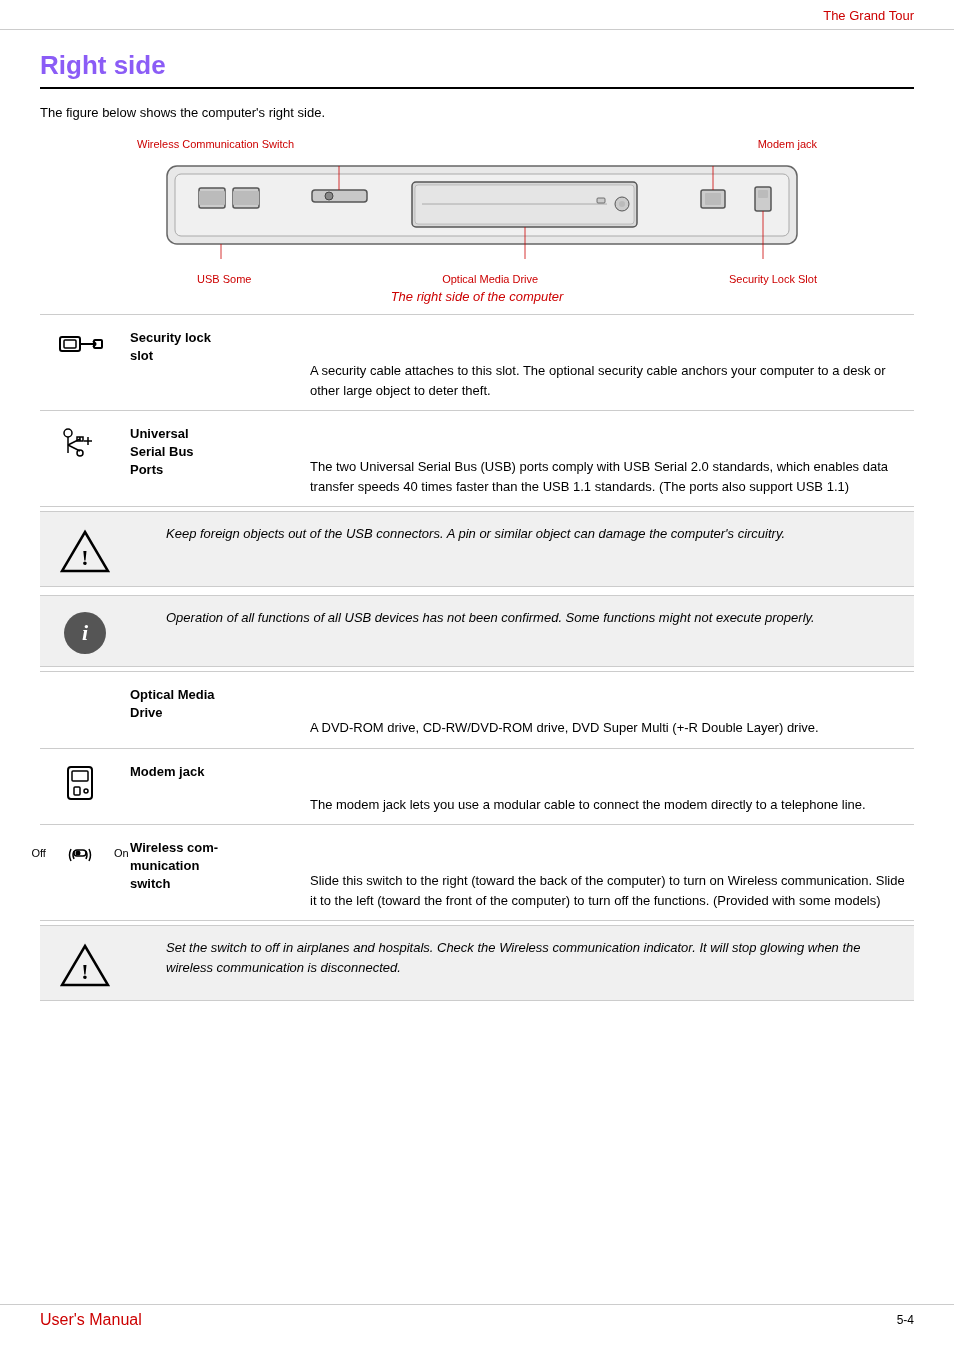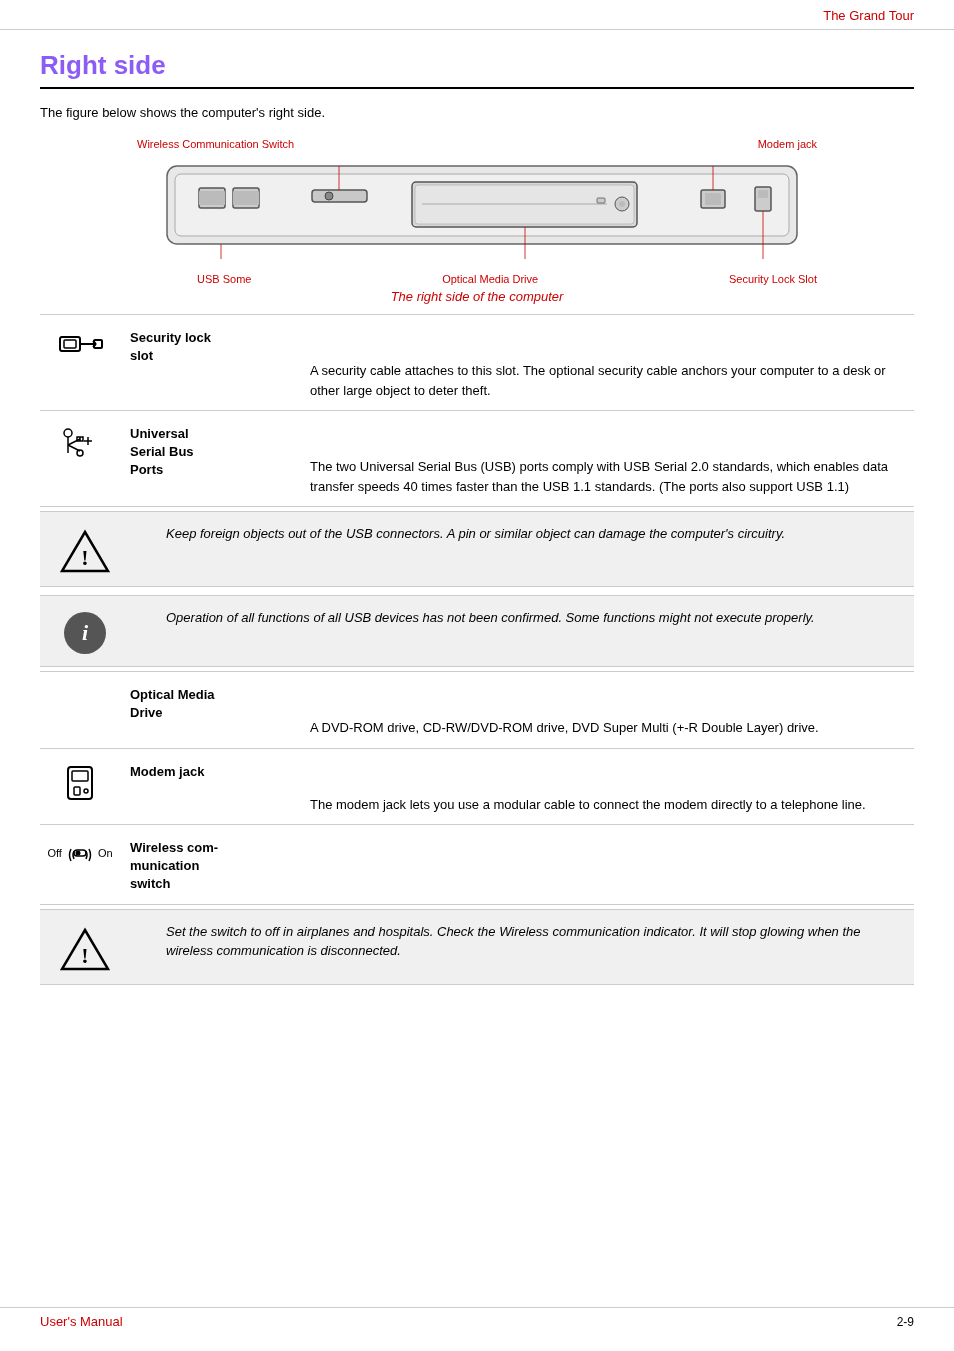--- a/index.html
+++ b/index.html
@@ -167,21 +167,21 @@
       left: 0; right: 0;
       padding: 6px 40px;
       border-top: 1px solid #ccc;
       display: flex;
       justify-content: space-between;
       align-items: center;
     }
 
     .footer-left {
       color: #c00;
-      font-size: 13px;
+      font-size: 16px;
     }
 
     .footer-right {
       font-size: 12px;
     }
 
     
     .svg-diagram {
       display: block;
       margin: 0 auto;
@@ -337,52 +337,53 @@
             <circle cx="26" cy="28" r="2" fill="none" stroke="#000" stroke-width="1.5"></circle>
           </svg>
         </div>
         <div class="feature-name-cell">Modem jack</div>
         <div class="feature-desc-cell">The modem jack lets you use a modular cable to connect the modem directly to a telephone line.</div>
       </div>
 
       <div class="feature-row">
         <div class="feature-icon-cell">
           <div style="display:flex; flex-direction:column; align-items:center; font-size:10px; gap:2px;">
-            <div style="display:flex; align-items:center; gap:2px; font-size:11px;">
+            <div style="display:flex; align-items:center; gap:18px; font-size:11px;">
               <span>Off</span>
               <svg width="32" height="28" viewBox="0 0 32 28" xmlns="http://www.w3.org/2000/svg">
 
                 <path d="M10,20 Q8,16 10,12" fill="none" stroke="#000" stroke-width="1.5"></path>
                 <path d="M7,22 Q4,16 7,10" fill="none" stroke="#000" stroke-width="1.5"></path>
 
                 <rect x="10" y="11" width="12" height="6" rx="3" fill="none" stroke="#000" stroke-width="1.5"></rect>
                 <circle cx="14" cy="14" r="2.5" fill="#000"></circle>
 
                 <path d="M22,20 Q24,16 22,12" fill="none" stroke="#000" stroke-width="1.5"></path>
                 <path d="M25,22 Q28,16 25,10" fill="none" stroke="#000" stroke-width="1.5"></path>
               </svg>
               <span>On</span>
             </div>
           </div>
         </div>
         <div class="feature-name-cell">Wireless com-<br>munication<br>switch</div>
+        <div class="feature-desc-cell">Slide this switch to the right (toward the back of the computer) to turn on Wireless communication. Slide it to the left (toward the front of the computer) to turn off the functions. (Provided with some models)</div>
       </div>
 
     </div>
 
     <div class="notice-box">
       <div class="notice-icon-cell">
         <svg width="50" height="46" viewBox="0 0 50 46" xmlns="http://www.w3.org/2000/svg">
           <polygon points="25,4 48,43 2,43" fill="#f0f0f0" stroke="#000" stroke-width="2.5"></polygon>
           <text x="25" y="37" text-anchor="middle" font-size="22" font-weight="bold" font-family="serif" fill="#000">!</text>
         </svg>
       </div>
       <div class="notice-text"><em>Set the switch to off in airplanes and hospitals. Check the Wireless communication indicator. It will stop glowing when the wireless communication is disconnected.</em></div>
     </div>
 
   </div>
 
   <div class="footer">
     <span class="footer-left">User's Manual</span>
-    <span class="footer-right">2-9</span>
+    <span class="footer-right">5-4</span>
   </div>
 
 </div>
 
 </body></html>

